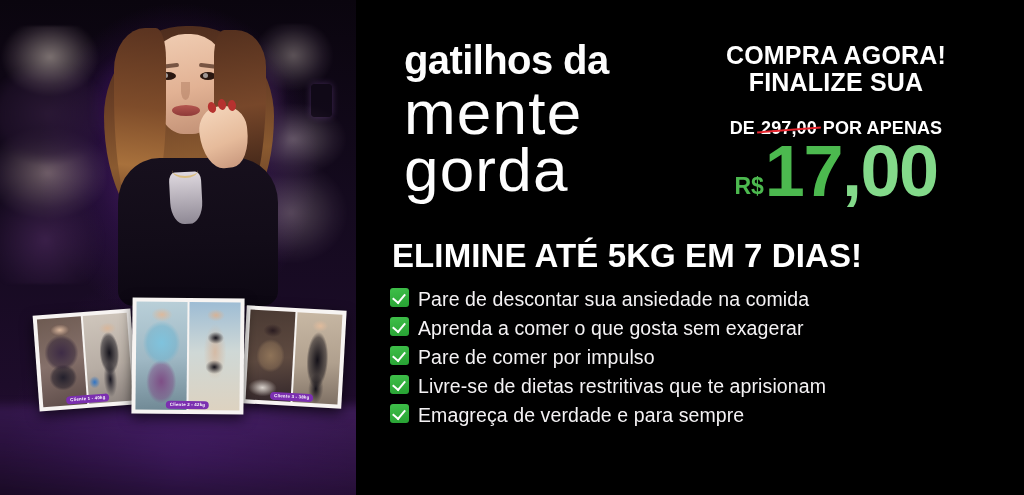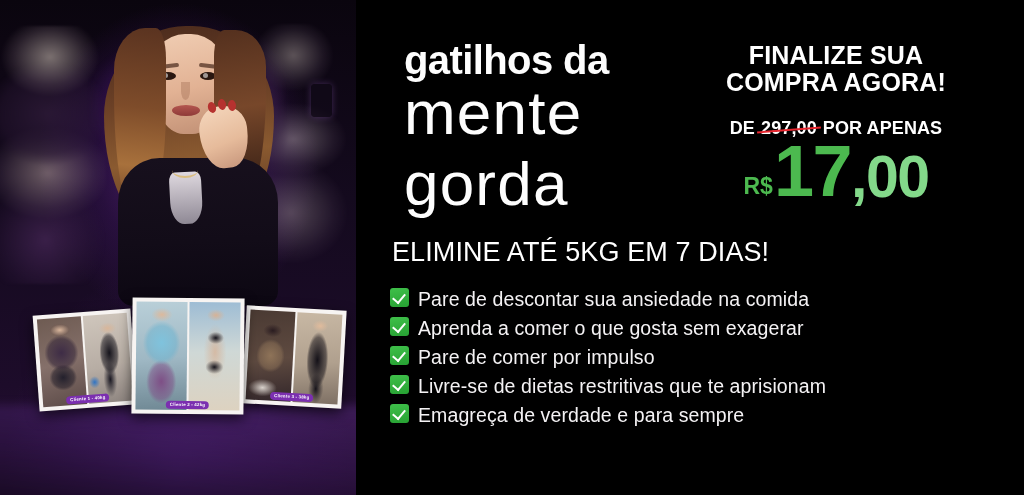--- a/index.html
+++ b/index.html
@@ -225,21 +225,21 @@
     letter-spacing: -0.6px;
     line-height: 1;
   }
   .title-2, .title-3 {
     color: #fdfdfd;
     font-weight: 300;
     letter-spacing: 1.2px;
     line-height: 0.92;
   }
   .title-2 { font-size: 62px; margin-top: 4px; }
-  .title-3 { font-size: 62px; margin-top: 14px; }
+  .title-3 { font-size: 62px; margin-top: 0; }
 
   
   .price-block {
     position: absolute;
     left: 686px; top: 42px;
     width: 300px;
     text-align: center;
   }
   .cta-line {
     color: #ffffff;
@@ -274,29 +274,29 @@
     line-height: 0.86;
   }
   .cur {
     color: #4cb94f;
     font-size: 23px;
     font-weight: bold;
     margin-bottom: 6px;
     margin-right: 1px;
   }
   .amt-a { color: #4cb94f; font-size: 72px; font-weight: bold; letter-spacing: -1.5px; }
-  .amt-b { color: #83d98a; font-size: 59px; font-weight: bold; letter-spacing: -1.5px; }
+  .amt-b { color: #83d98a; font-size: 72px; font-weight: bold; letter-spacing: -1.5px; }
 
   
   .headline {
     position: absolute;
     left: 392px; top: 237px;
     color: #ffffff;
-    font-size: 27px;
-    font-weight: normal;
+    font-size: 33px;
+    font-weight: bold;
     letter-spacing: 0.1px;
   }
 
   
   .benefits { position: absolute; left: 390px; top: 288px; }
   .bitem { display: flex; height: 29px; }
   .chk {
     position: relative;
     width: 19px; height: 19px;
     border-radius: 3px;
@@ -376,22 +376,22 @@
     </div>
   </div>
 
   <div class="title-block">
     <div class="title-1">gatilhos da</div>
     <div class="title-2">mente</div>
     <div class="title-3">gorda</div>
   </div>
 
   <div class="price-block">
+    <div class="cta-line">COMPRA AGORA!</div>
     <div class="cta-line">FINALIZE SUA</div>
-    <div class="cta-line">COMPRA AGORA!</div>
     <div class="de-line">
       <span>DE</span>
       <span class="struck">297,00</span>
       <span>POR APENAS</span>
     </div>
     <div class="big-price">
       <span class="cur">R$</span>
       <span class="amt-a">17</span>
       <span class="amt-b">,00</span>
     </div>

